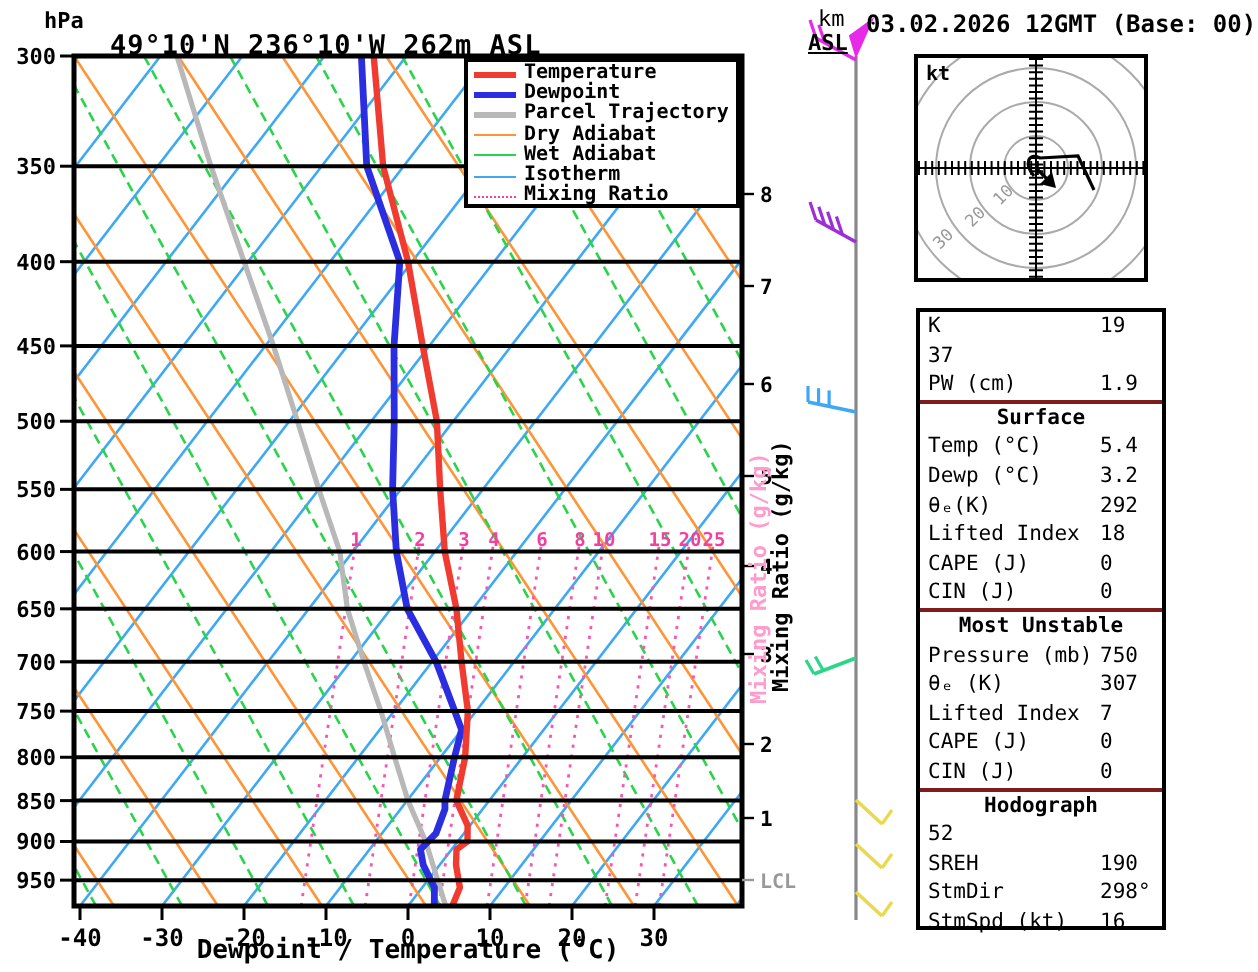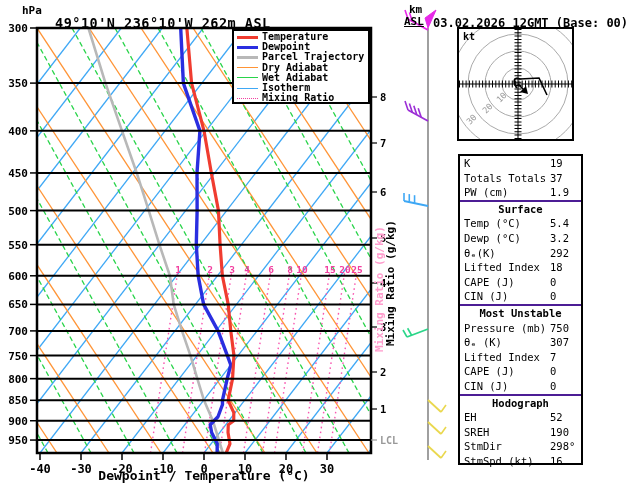--- a/index.html
+++ b/index.html
@@ -1,36 +1,36 @@
 <!DOCTYPE html>
 <html><head>
 <meta charset="utf-8">
 <style>
   html,body{margin:0;padding:0;background:#fff;}
   .canvas{position:relative;width:629px;height:486px;background:#fff;overflow:hidden;
           font-family:"DejaVu Sans Mono","Liberation Mono",monospace;color:#000;}
   .abs{position:absolute;}
   .hpa-label{left:8px;top:4px;font-size:11px;font-weight:bold;padding-left:14px;}
   .title{left:55px;top:15px;font-size:13.5px;font-weight:bold;letter-spacing:0.5px;}
-  .km-label{left:409px;top:3px;font-size:11px;font-weight:bold;}
+  .km-label{left:409px;top:3px;font-size:11px;font-weight:normal;}
   .asl-label{left:404px;top:15px;font-size:11px;font-weight:bold;text-decoration:underline;}
-  .datetime{left:433px;top:16px;font-size:12px;font-weight:bold;white-space:nowrap;}
+  .datetime{left:433px;top:5px;font-size:12px;font-weight:bold;white-space:nowrap;}
   .xlabel{left:37px;top:468px;width:334px;text-align:center;font-size:13px;font-weight:bold;}
   .footer{left:451px;top:468px;font-size:12.5px;font-weight:bold;}
   svg{position:absolute;left:0;top:0;}
   
   .legend{left:232px;top:29px;width:138px;height:75px;border:2px solid #000;background:#fff;
           box-sizing:border-box;padding:1px 0 16px 3px;}
   .legend-item{display:flex;align-items:center;height:10.2px;}
   .legend-swatch{width:21px;margin-right:4px;flex:none;}
   .legend-label{font-size:10px;font-weight:bold;line-height:10px;white-space:nowrap;}
   
   .dtable{left:458px;top:154px;width:125px;height:311px;border:2px solid #000;background:#fff;
           box-sizing:border-box;display:flex;flex-direction:column;justify-content:space-between;}
-  .tsection{border-top:2px solid #4c1d95;}
+  .tsection{border-top:2px solid #7f1d1d;}
   .tsection:first-child{border-top:none;}
   .theader{text-align:center;font-size:10.5px;font-weight:bold;line-height:14.6px;}
   .trow{display:grid;grid-template-columns:86px 1fr;line-height:14.6px;padding-left:4px;}
   .trow span{font-size:10.5px;white-space:nowrap;}
 </style>
 </head>
 <body>
 
 <div class="canvas">
 
@@ -302,21 +302,20 @@
       </div>
     </div>
 
   <div class="abs dtable" id="dtable">
       <div class="tsection">
         <div class="trow">
           <span>K</span>
           <span>19</span>
         </div>
         <div class="trow">
-          <span>Totals Totals</span>
           <span>37</span>
         </div>
         <div class="trow">
           <span>PW (cm)</span>
           <span>1.9</span>
         </div>
       </div>
       <div class="tsection">
         <div class="theader">Surface</div>
         <div class="trow">
@@ -363,21 +362,20 @@
           <span>0</span>
         </div>
         <div class="trow">
           <span>CIN (J)</span>
           <span>0</span>
         </div>
       </div>
       <div class="tsection">
         <div class="theader">Hodograph</div>
         <div class="trow">
-          <span>EH</span>
           <span>52</span>
         </div>
         <div class="trow">
           <span>SREH</span>
           <span>190</span>
         </div>
         <div class="trow">
           <span>StmDir</span>
           <span>298°</span>
         </div>

